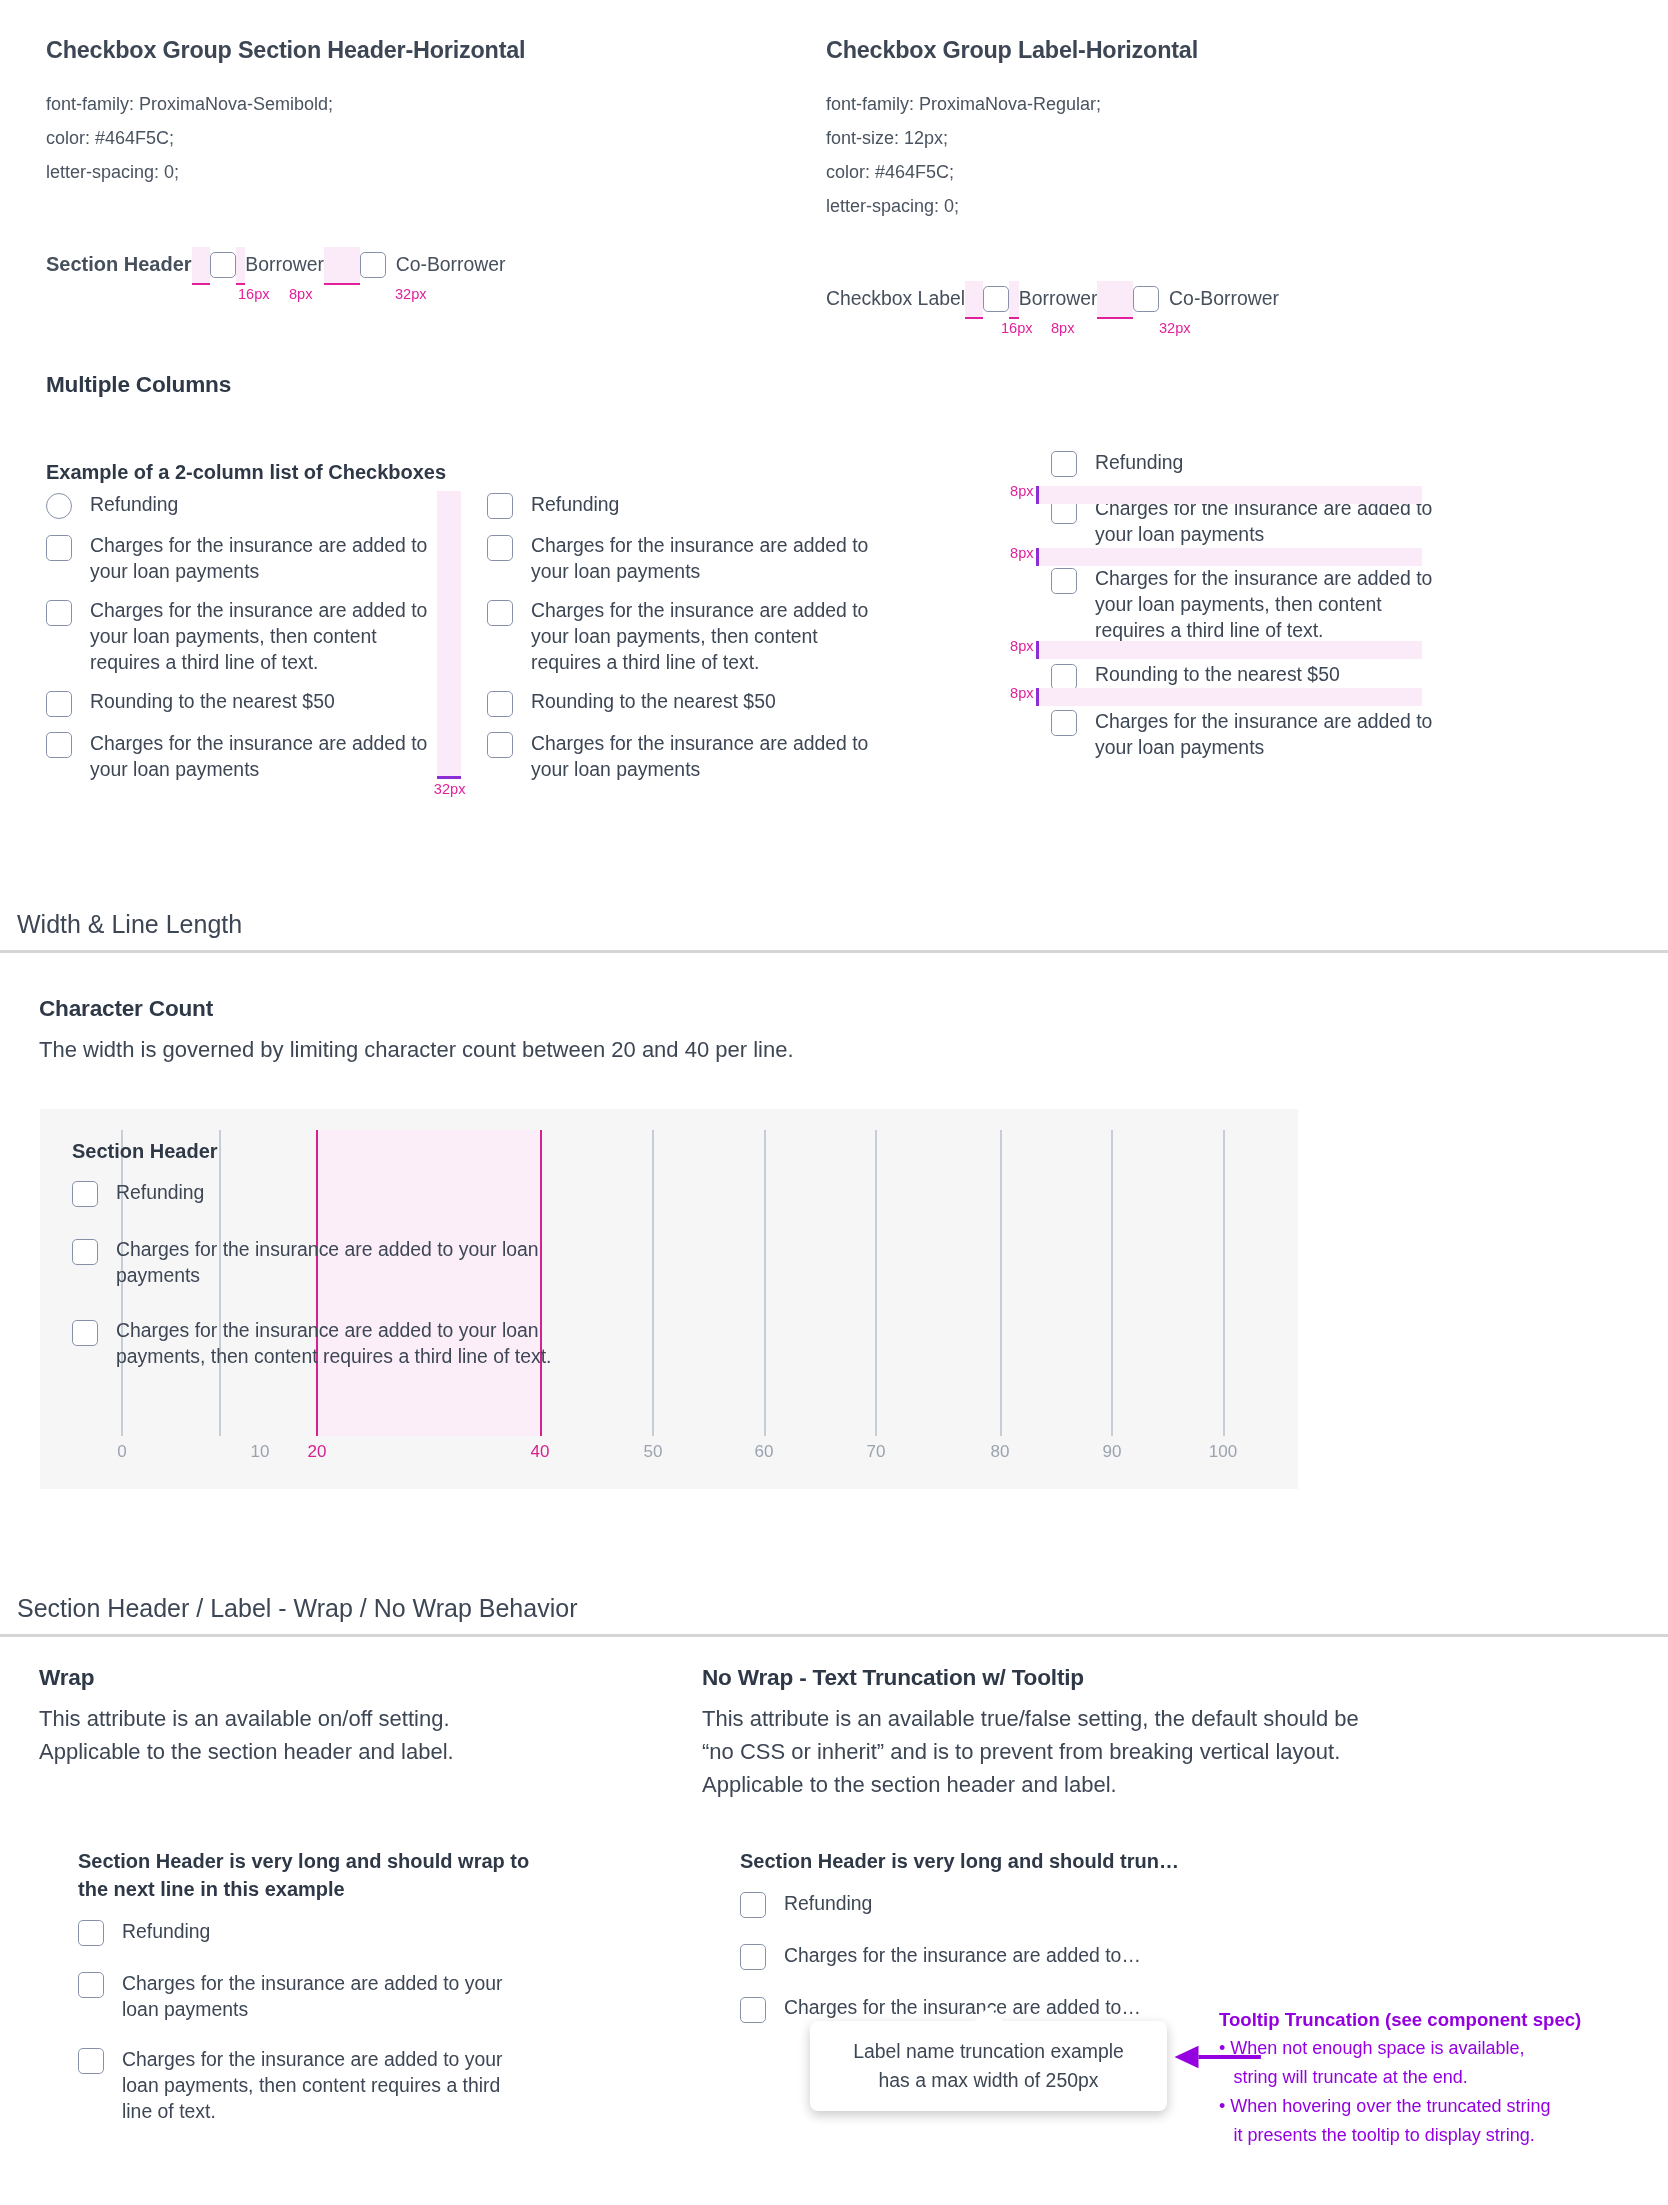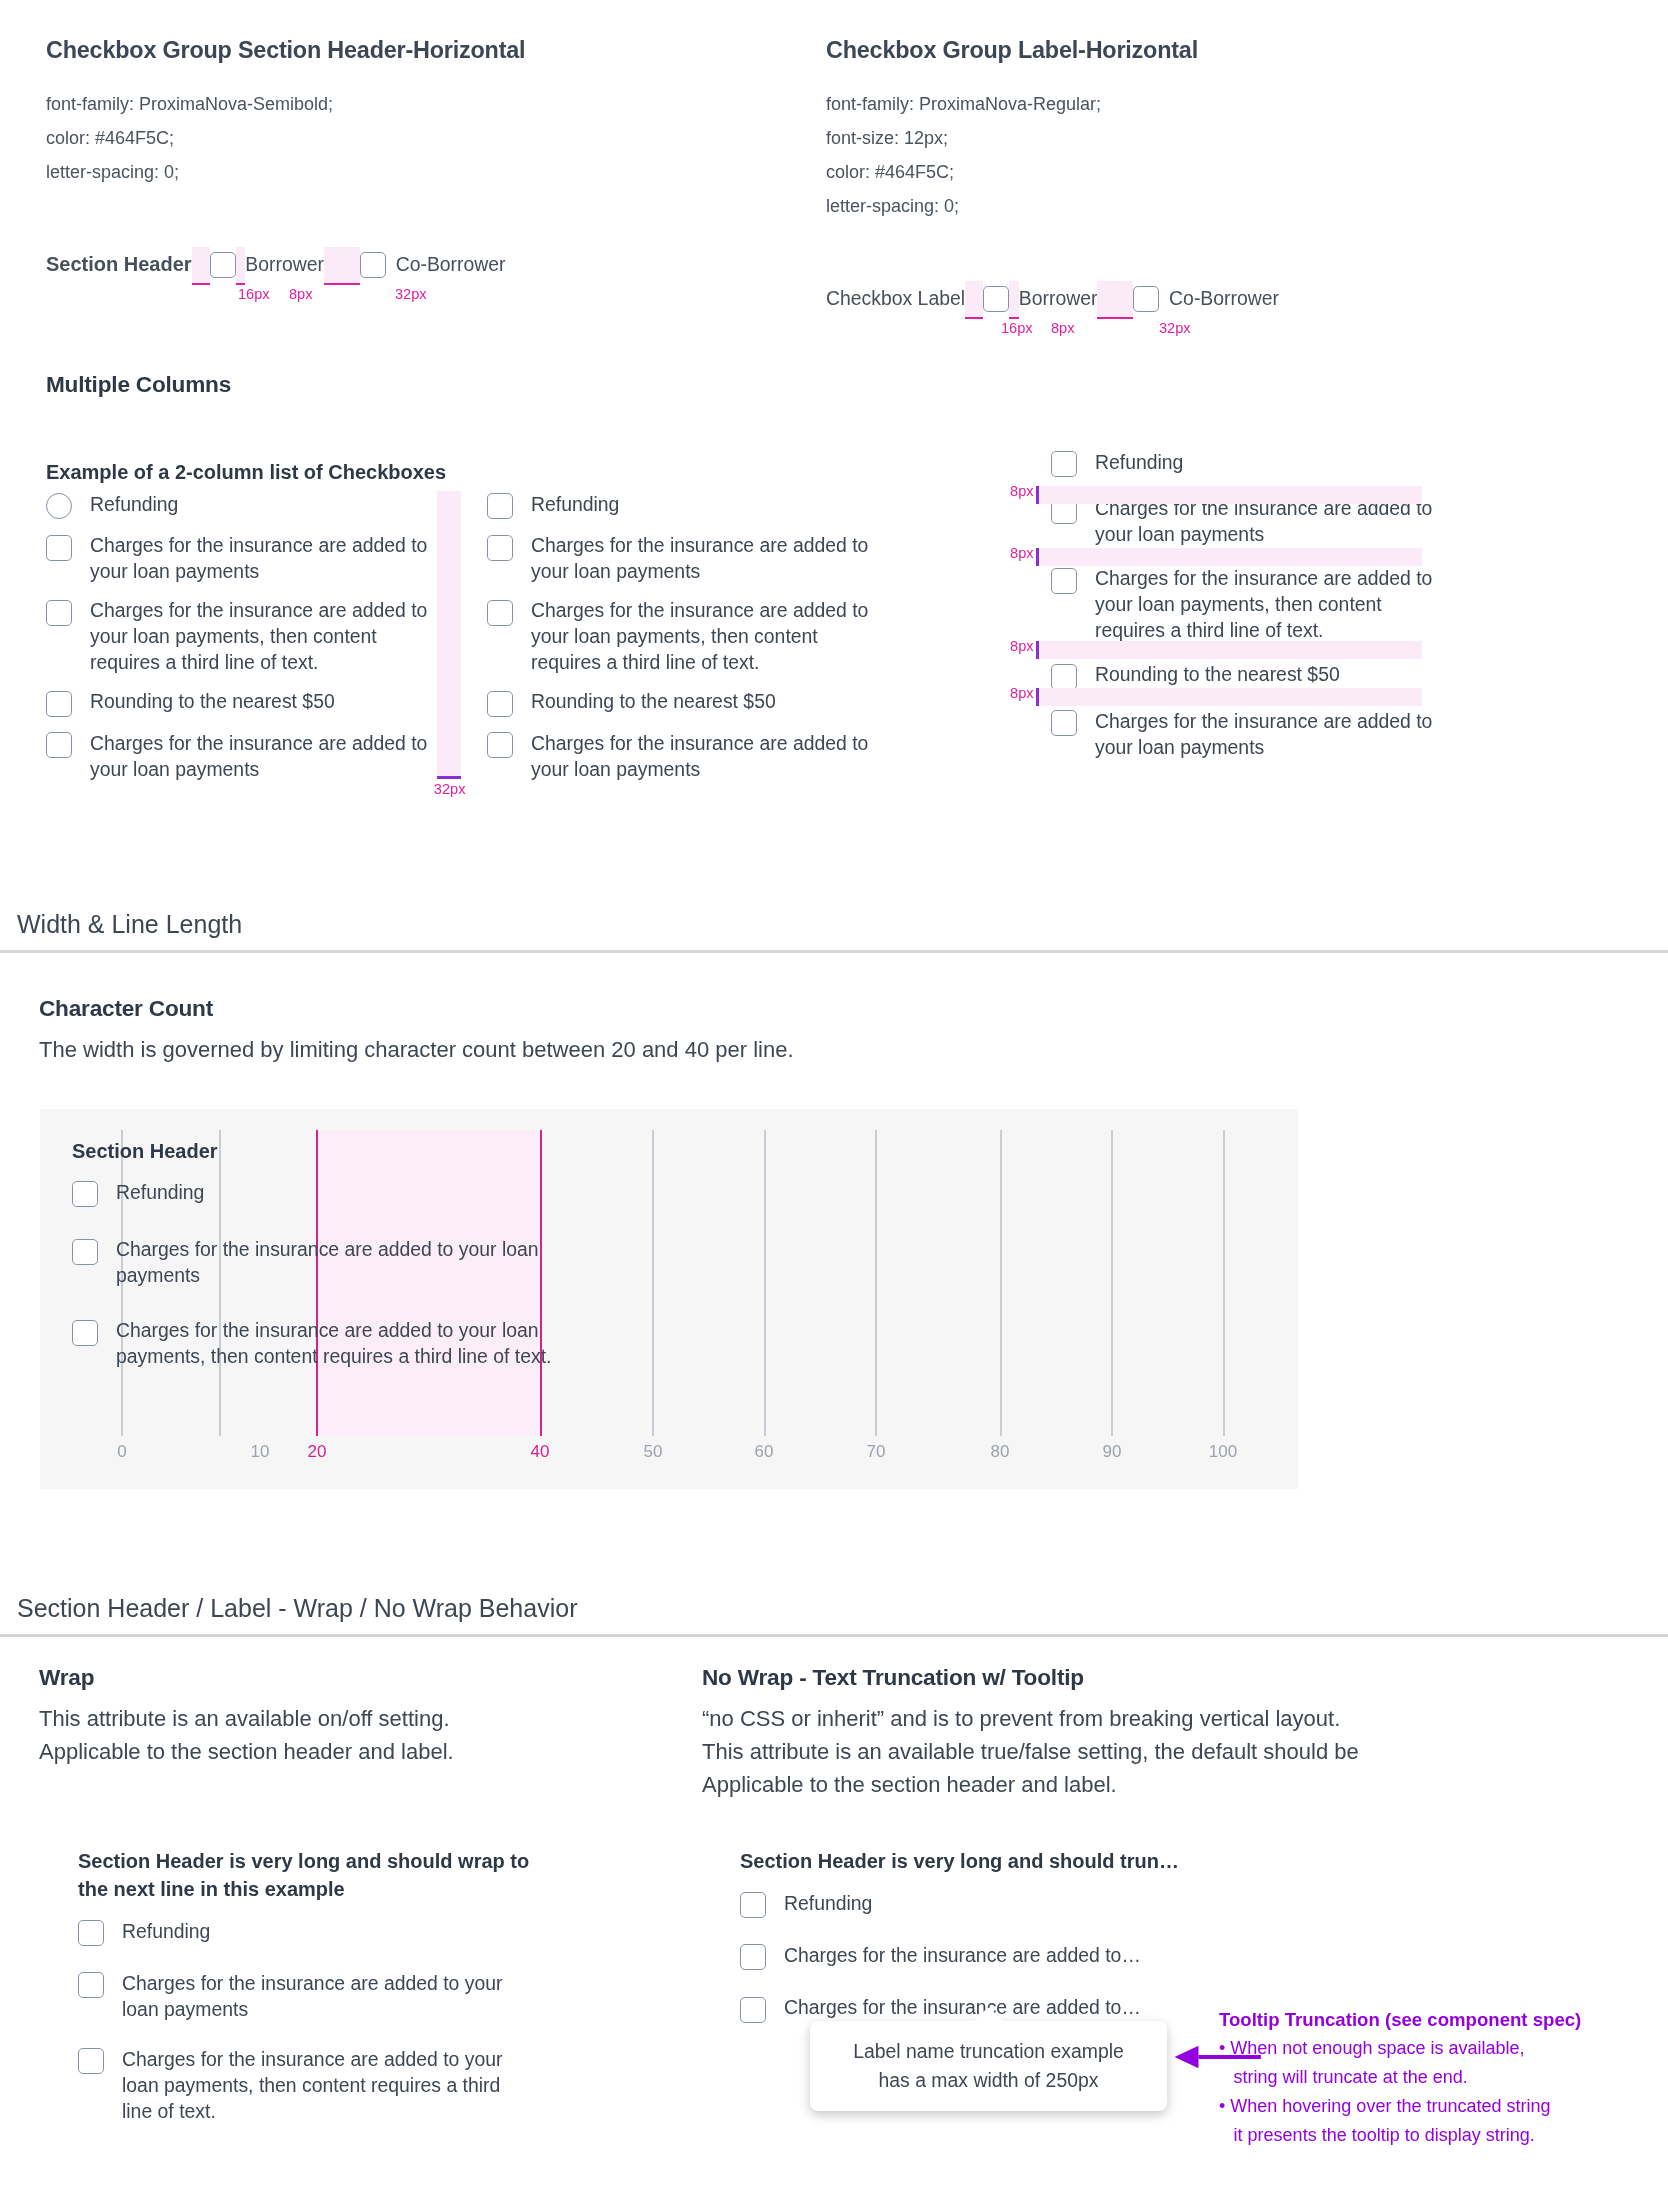--- a/index.html
+++ b/index.html
@@ -343,22 +343,22 @@
       </li>
       <li class="cb-item">
         <span class="cb"></span>
         <span class="lbl">Charges for the insurance are added to your loan payments, then content requires a third line of text.</span>
       </li>
     </ul>
   </div>
 
   <div style="position:absolute;left:702px;top:1665px;width:857px;">
     <div class="h-sub" style="margin-bottom:11.3px;">No Wrap - Text Truncation w/ Tooltip</div>
+    <div class="body-text">This attribute is an available true/false setting, the default should be</div>
     <div class="body-text">“no CSS or inherit” and is to prevent from breaking vertical layout.</div>
-    <div class="body-text">This attribute is an available true/false setting, the default should be</div>
     <div class="body-text">Applicable to the section header and label.</div>
   </div>
 
   <div style="position:absolute;left:740px;top:1847px;width:501px;">
     <div class="ex-head" style="white-space:nowrap;overflow:hidden;">Section Header is very long and should trun…</div>
     <ul class="cb-list nowrap-list">
       <li class="cb-item">
         <span class="cb"></span>
         <span class="lbl" style="white-space:nowrap;">Refunding</span>
       </li>

